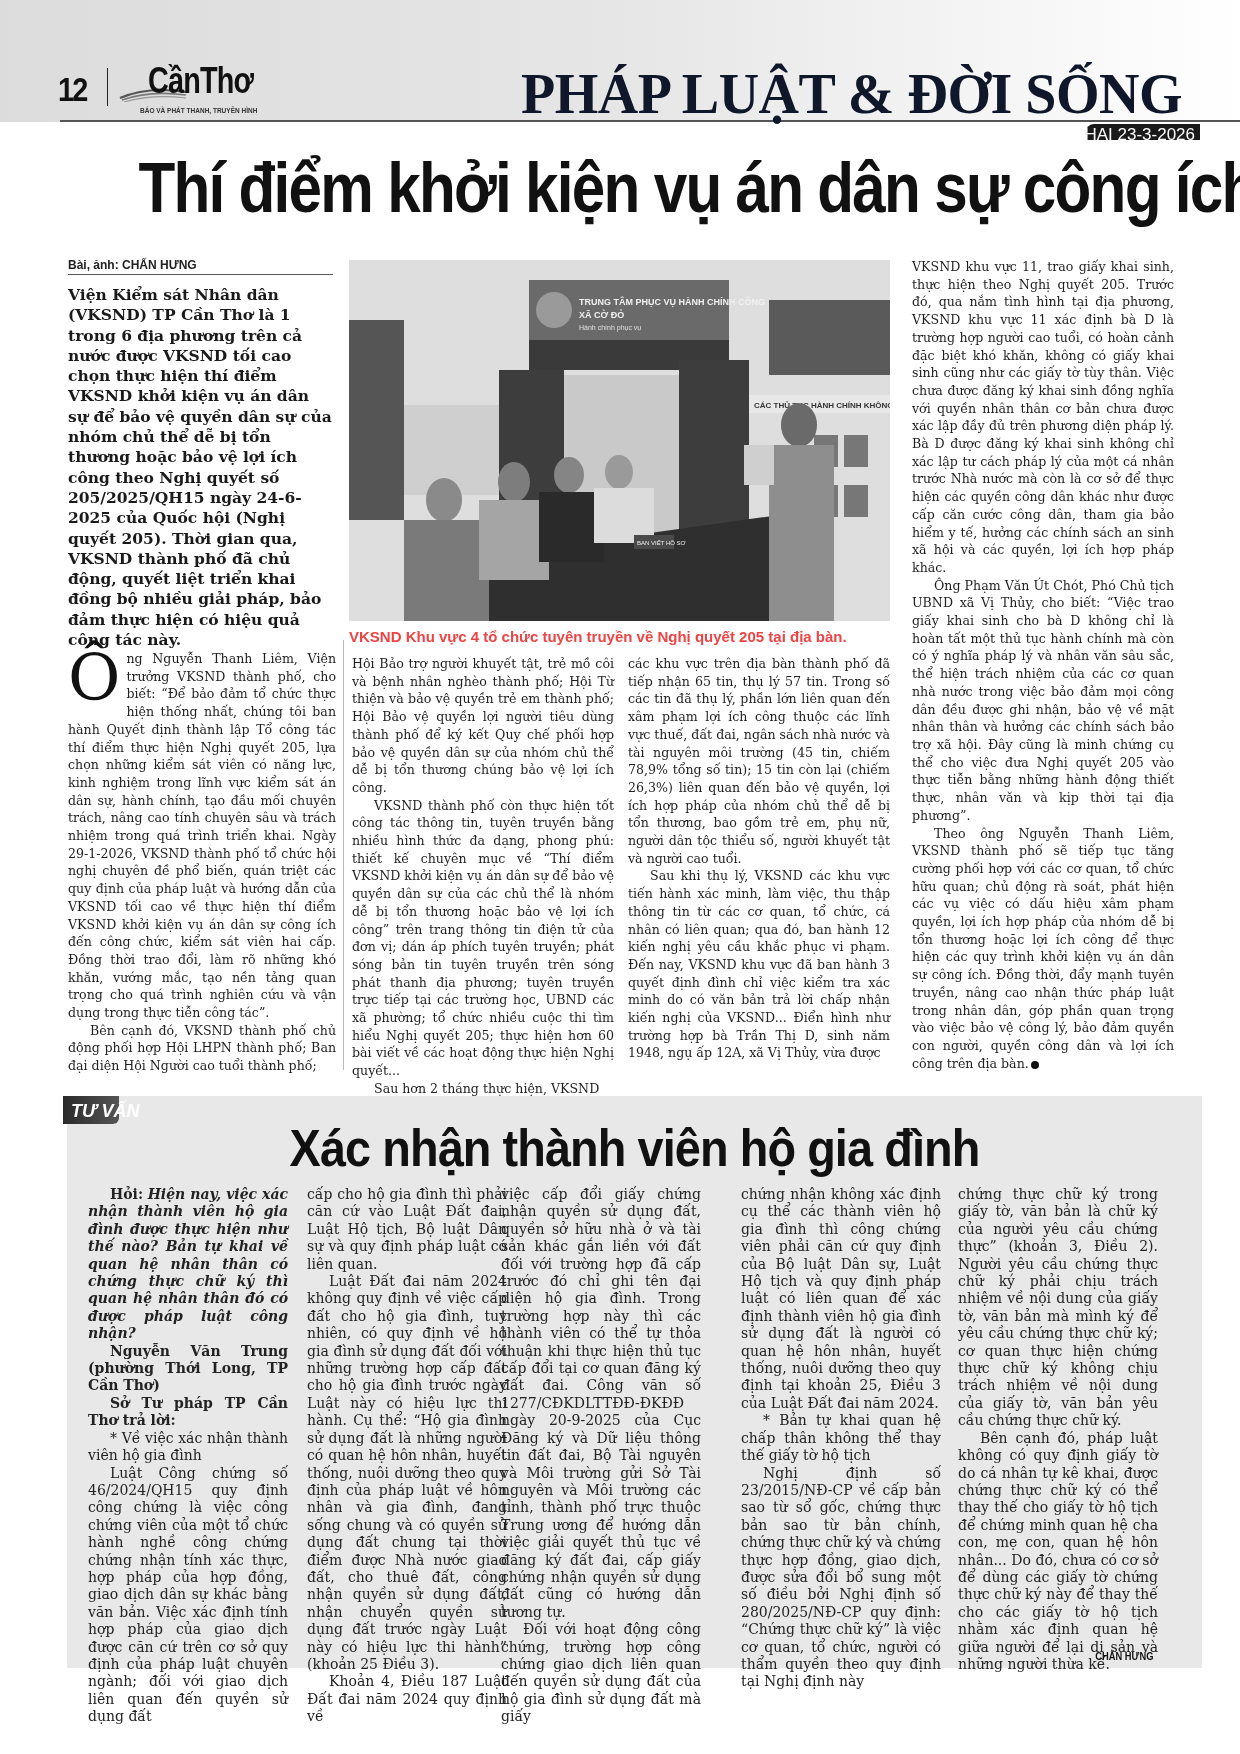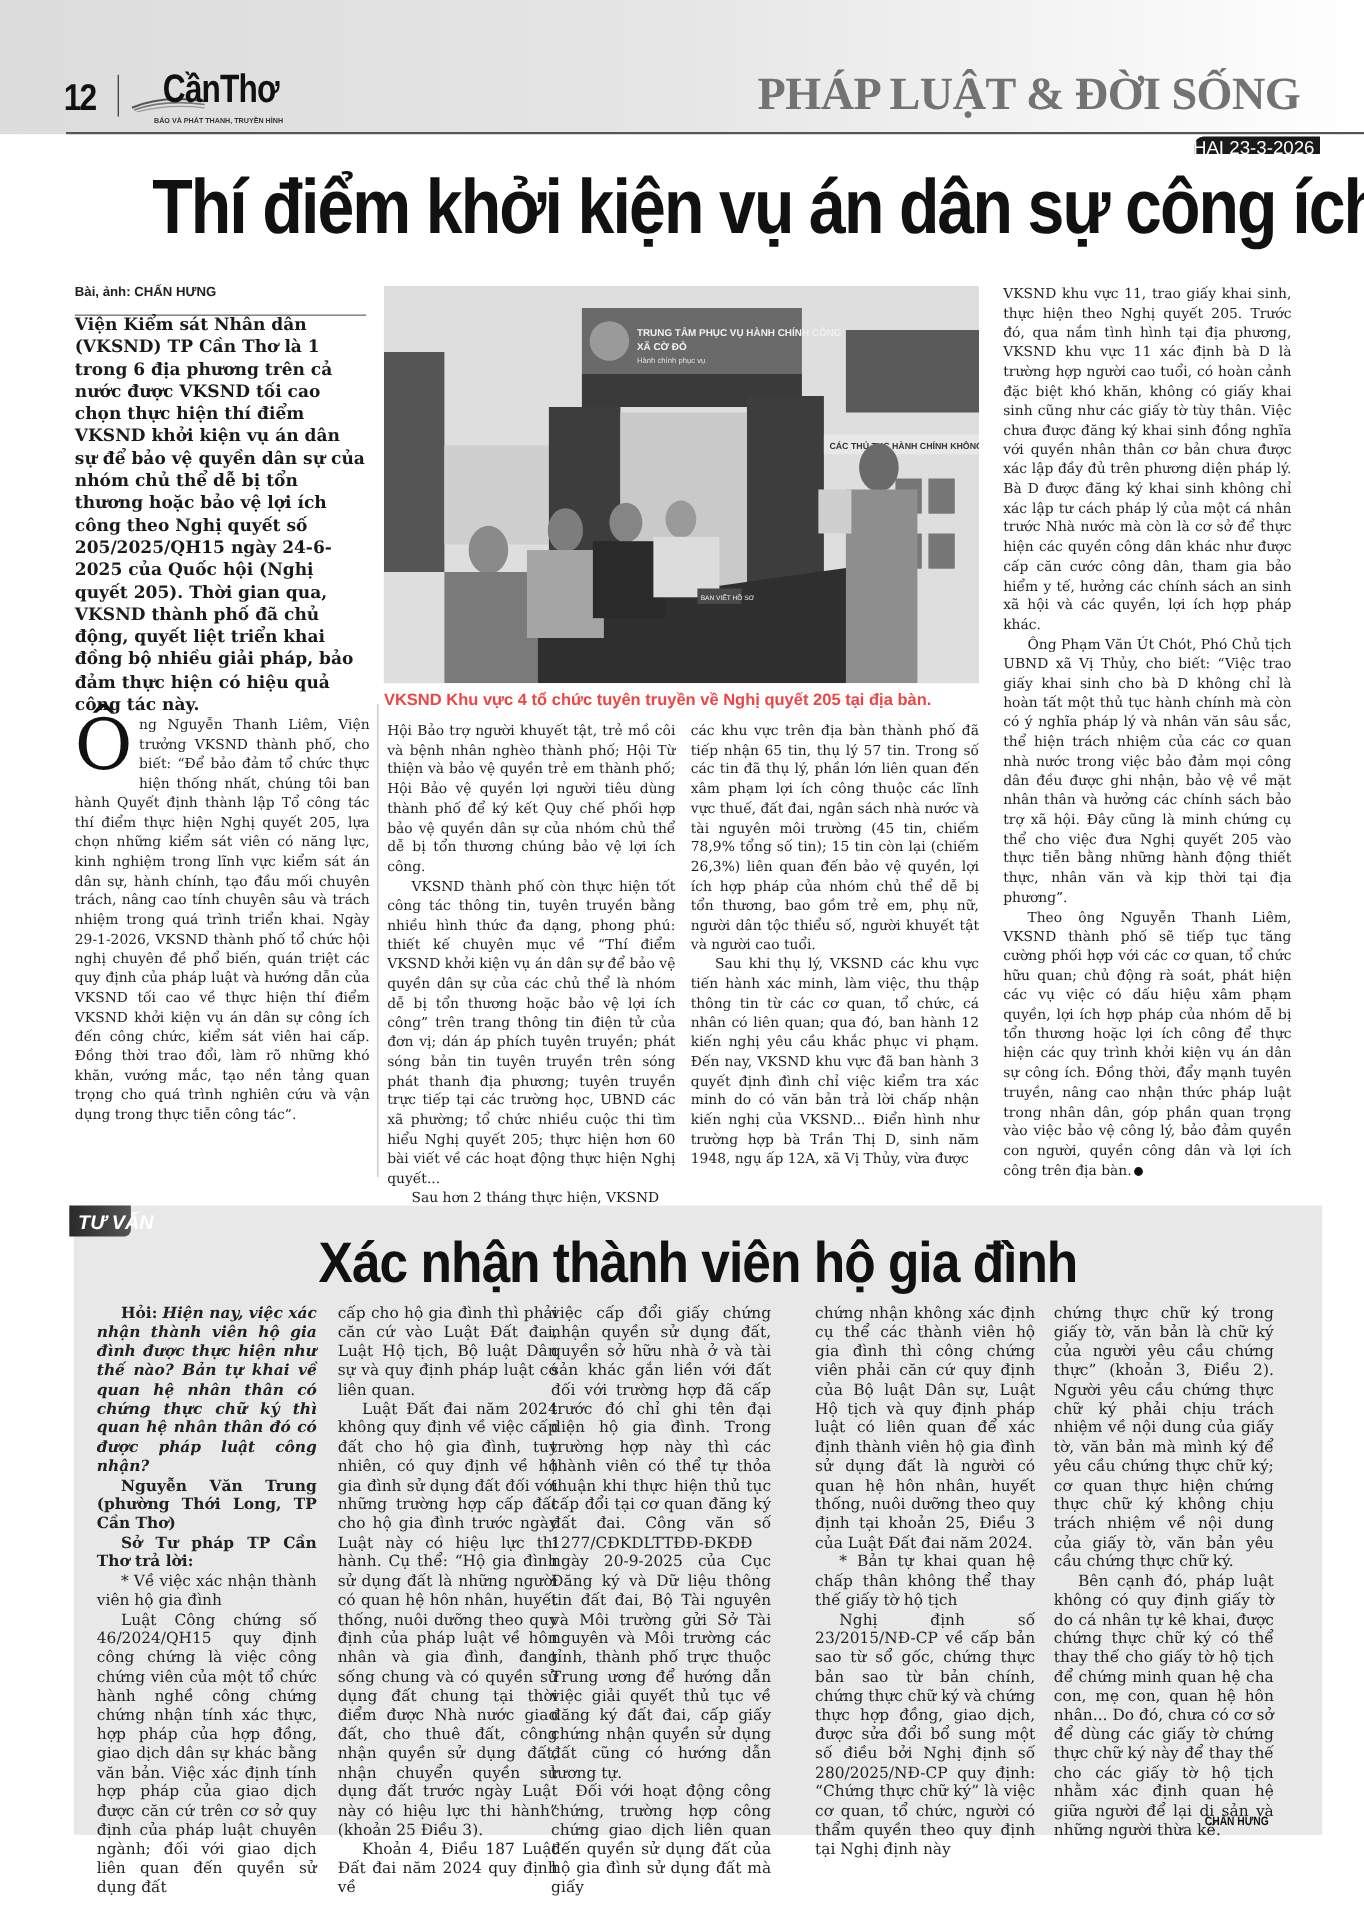--- a/index.html
+++ b/index.html
@@ -13,31 +13,31 @@
   .page-number { position: absolute; left: 58px; top: 70px; font-family: "Liberation Sans", sans-serif;
     font-weight: bold; font-size: 34px; letter-spacing: -2px; color: #111; transform: scaleX(0.85); transform-origin: left; }
   .masthead-divider { position: absolute; left: 107px; top: 68px; width: 1px; height: 38px; background: #222; }
   .logo { position: absolute; left: 118px; top: 60px; width: 160px; height: 60px; }
   .logo-word { position: absolute; left: 30px; top: 0px; font-family: "Liberation Sans", sans-serif;
     font-weight: bold; font-size: 36px; letter-spacing: -1px; color: #111; transform: scaleX(0.8); transform-origin: left; }
   .logo-swoosh { position: absolute; left: 0; top: 28px; width: 70px; height: 14px; }
   .logo-tagline { position: absolute; left: 22px; top: 47px; font-family: "Liberation Sans", sans-serif;
     font-size: 6.5px; font-weight: bold; color: #333; white-space: nowrap; }
   .section-title { position: absolute; right: 58px; top: 62px; font-family: "Liberation Serif", serif;
-    font-weight: bold; font-size: 42px; color: #737373; letter-spacing: -0.5px; white-space: nowrap; }
+    font-weight: bold; font-size: 56px; color: #0f172a; letter-spacing: -0.5px; white-space: nowrap; }
   .date-badge { position: absolute; right: 40px; top: 124px; width: 114px; height: 16px; background: #1a1a1a;
     border-radius: 8px 0 0 0; }
   .date-badge span { position: absolute; right: 5px; top: 1px; color: #fff; font-family: "Liberation Sans", sans-serif;
     font-size: 17px; white-space: nowrap; text-align: right; }
 
   
   .headline { position: absolute; left: 60px; top: 148px; width: 1120px; text-align: center;
     font-family: "Liberation Sans", sans-serif; font-weight: bold; font-size: 70px; letter-spacing: -2px;
     color: #111; white-space: nowrap; transform: scaleX(0.86); transform-origin: center; }
-  .byline { position: absolute; left: 68px; top: 258px; width: 265px; border-bottom: 1.5px solid #555; padding-bottom: 14px;
+  .byline { position: absolute; left: 68px; top: 258px; width: 265px; border-bottom: 1.5px solid #555; padding-bottom: 2px;
     font-family: "Liberation Sans", sans-serif; font-size: 12px; font-weight: bold; color: #222; }
   .sapo { position: absolute; left: 68px; top: 285px; width: 265px; font-family: "DejaVu Serif", serif;
     font-weight: bold; font-size: 15.5px; line-height: 20.3px; color: #1a1a1a; }
   .col-rule { position: absolute; width: 1px; background: #bbb; }
 
   .photo { position: absolute; left: 349px; top: 260px; width: 541px; height: 361px; overflow: hidden;
     background: linear-gradient(180deg, #e8e8e8 0%, #d9d9d9 60%, #bdbdbd 100%); }
   .caption { position: absolute; left: 349px; top: 628px; width: 541px; font-family: "Liberation Sans", sans-serif;
     font-weight: bold; font-size: 15px; color: #ef4444; white-space: nowrap; }
 
@@ -124,20 +124,21 @@
     <text x="288" y="285" font-family="Liberation Sans, sans-serif" font-size="6" fill="#eee">BAN VIẾT HỒ SƠ</text>
     <ellipse cx="450" cy="165" rx="18" ry="22" fill="#6a6a6a"></ellipse>
     <rect x="420" y="185" width="65" height="176" fill="#8e8e8e"></rect>
     <rect x="395" y="185" width="30" height="40" fill="#cfcfcf"></rect>
   </svg>
 </div>
 <div class="caption">VKSND Khu vực 4 tổ chức tuyên truyền về Nghị quyết 205 tại địa bàn.</div>
 
 <div class="body-col" style="left:68px; top:650px; width:268px;">
   <p class="noindent"><span class="dropcap">Ô</span><span>ng Nguyễn Thanh Liêm, Viện trưởng VKSND thành phố, cho biết: “Để bảo đảm tổ chức thực hiện thống nhất, chúng tôi ban hành Quyết định thành lập Tổ công tác thí điểm thực hiện Nghị quyết 205, lựa chọn những kiểm sát viên có năng lực, kinh nghiệm trong lĩnh vực kiểm sát án dân sự, hành chính, tạo đầu mối chuyên trách, nâng cao tính chuyên sâu và trách nhiệm trong quá trình triển khai. Ngày 29-1-2026, VKSND thành phố tổ chức hội nghị chuyên đề phổ biến, quán triệt các quy định của pháp luật và hướng dẫn của VKSND tối cao về thực hiện thí điểm VKSND khởi kiện vụ án dân sự công ích đến công chức, kiểm sát viên hai cấp. Đồng thời trao đổi, làm rõ những khó khăn, vướng mắc, tạo nền tảng quan trọng cho quá trình nghiên cứu và vận dụng trong thực tiễn công tác”.</span></p>
+  <p>Bên cạnh đó, VKSND thành phố chủ động phối hợp Hội LHPN thành phố; Ban đại diện Hội Người cao tuổi thành phố;</p>
 </div>
 <div class="col-rule" style="left:343px; top:640px; height:430px;"></div>
 <div class="body-col" style="left:352px; top:655px; width:262px;">
   <p class="noindent">Hội Bảo trợ người khuyết tật, trẻ mồ côi và bệnh nhân nghèo thành phố; Hội Từ thiện và bảo vệ quyền trẻ em thành phố; Hội Bảo vệ quyền lợi người tiêu dùng thành phố để ký kết Quy chế phối hợp bảo vệ quyền dân sự của nhóm chủ thể dễ bị tổn thương chúng bảo vệ lợi ích công.</p>
   <p>VKSND thành phố còn thực hiện tốt công tác thông tin, tuyên truyền bằng nhiều hình thức đa dạng, phong phú: thiết kế chuyên mục về “Thí điểm VKSND khởi kiện vụ án dân sự để bảo vệ quyền dân sự của các chủ thể là nhóm dễ bị tổn thương hoặc bảo vệ lợi ích công” trên trang thông tin điện tử của đơn vị; dán áp phích tuyên truyền; phát sóng bản tin tuyên truyền trên sóng phát thanh địa phương; tuyên truyền trực tiếp tại các trường học, UBND các xã phường; tổ chức nhiều cuộc thi tìm hiểu Nghị quyết 205; thực hiện hơn 60 bài viết về các hoạt động thực hiện Nghị quyết...</p>
   <p>Sau hơn 2 tháng thực hiện, VKSND</p>
 </div>
 <div class="body-col" style="left:628px; top:655px; width:262px;">
   <p class="noindent">các khu vực trên địa bàn thành phố đã tiếp nhận 65 tin, thụ lý 57 tin. Trong số các tin đã thụ lý, phần lớn liên quan đến xâm phạm lợi ích công thuộc các lĩnh vực thuế, đất đai, ngân sách nhà nước và tài nguyên môi trường (45 tin, chiếm 78,9% tổng số tin); 15 tin còn lại (chiếm 26,3%) liên quan đến bảo vệ quyền, lợi ích hợp pháp của nhóm chủ thể dễ bị tổn thương, bao gồm trẻ em, phụ nữ, người dân tộc thiểu số, người khuyết tật và người cao tuổi.</p>
   <p>Sau khi thụ lý, VKSND các khu vực tiến hành xác minh, làm việc, thu thập thông tin từ các cơ quan, tổ chức, cá nhân có liên quan; qua đó, ban hành 12 kiến nghị yêu cầu khắc phục vi phạm. Đến nay, VKSND khu vực đã ban hành 3 quyết định đình chỉ việc kiểm tra xác minh do có văn bản trả lời chấp nhận kiến nghị của VKSND... Điển hình như trường hợp bà Trần Thị D, sinh năm 1948, ngụ ấp 12A, xã Vị Thủy, vừa được</p>

